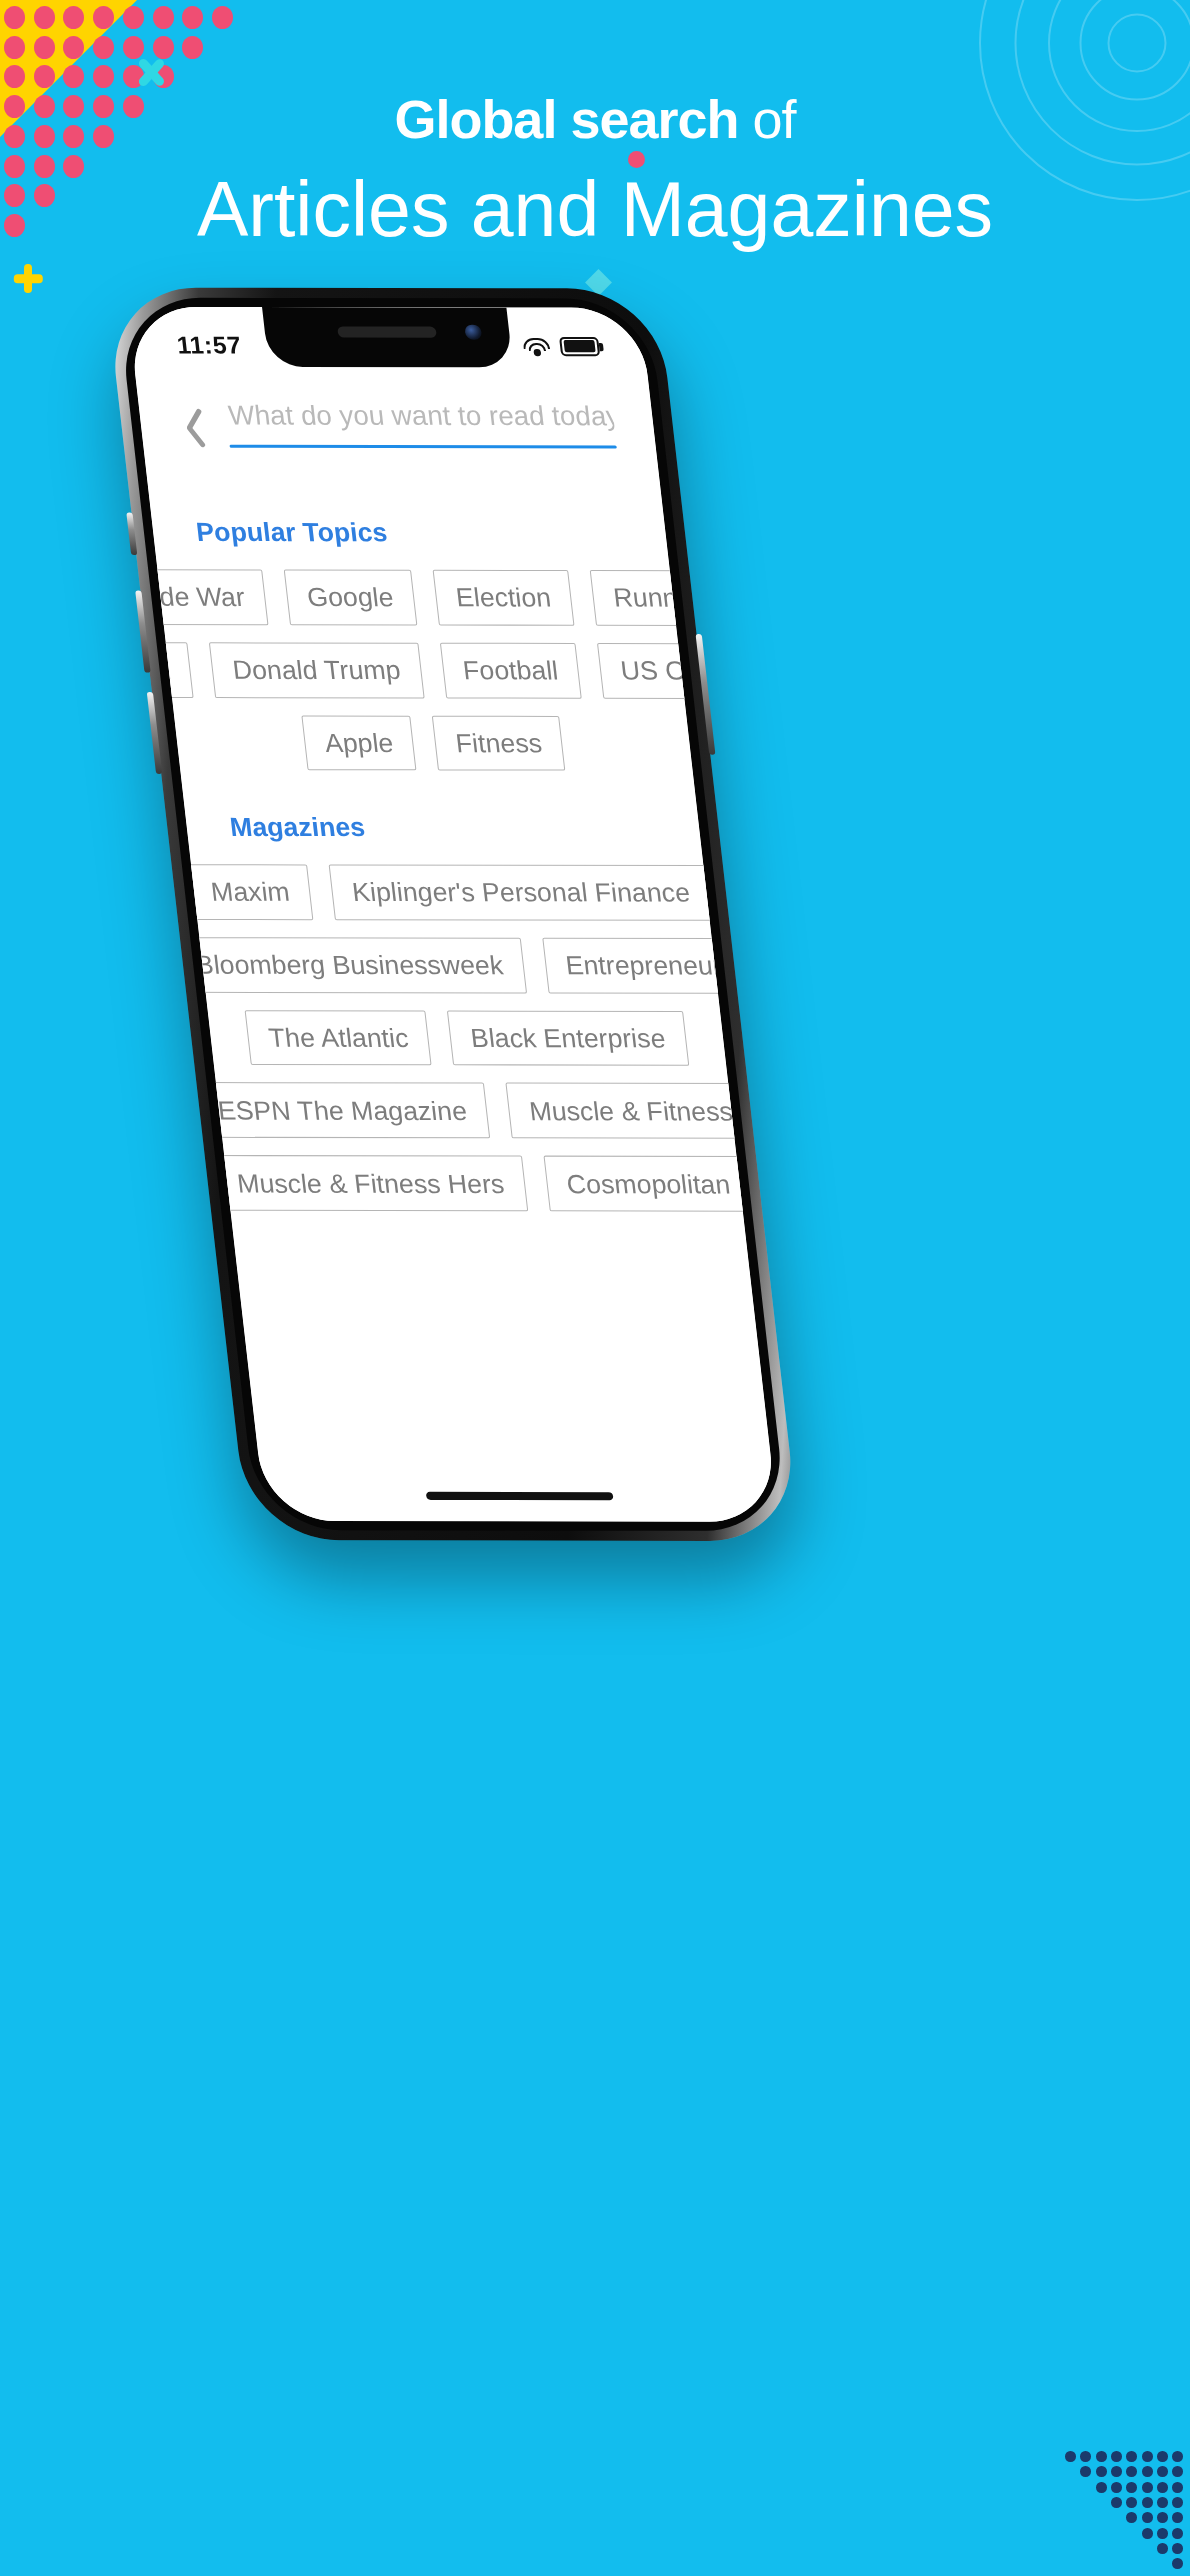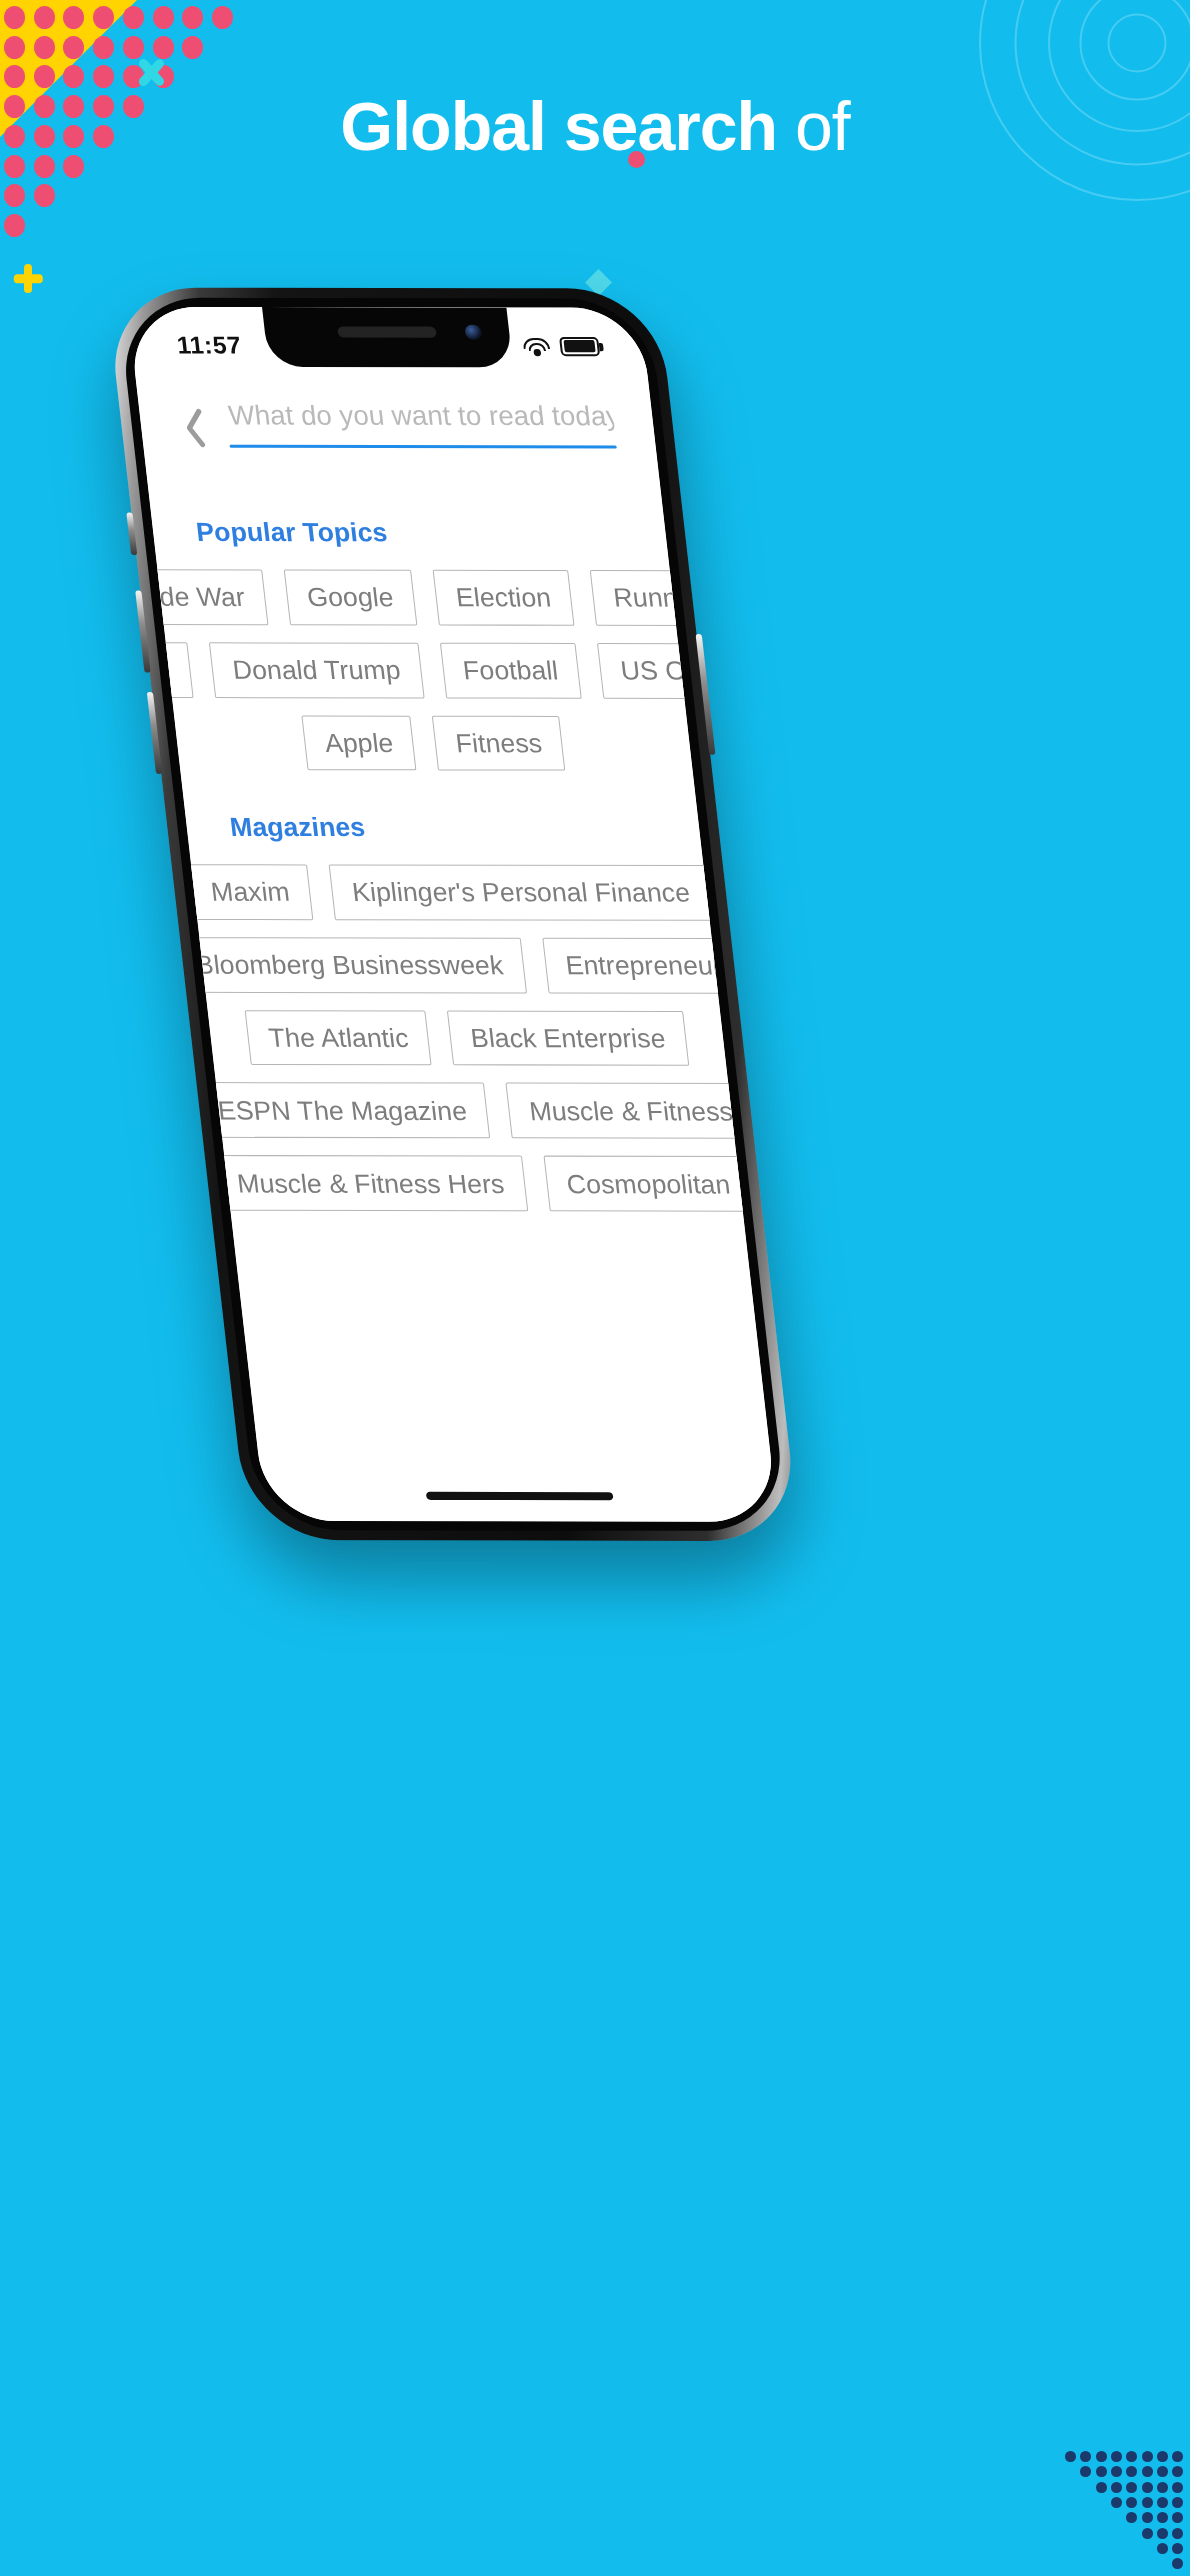--- a/index.html
+++ b/index.html
@@ -71,21 +71,21 @@
     position:absolute; width:10.5px; height:10.5px;
     border-radius:50%; background:#1b3a6b;
   }
 
   
   #headline {
     position:absolute; left:0; top:92px; width:1190px;
     text-align:center; color:#ffffff;
     line-height:1.02;
   }
-  #headline .l1 { font-size:68px; letter-spacing:-1px;text-align:center; }
+  #headline .l1 { font-size:54px; letter-spacing:-1px;text-align:center; }
   #headline .l1 .bold { font-weight:700; }
   #headline .l1 .light { font-weight:300; }
   #headline .l2 {
     font-size:77px; font-weight:300; letter-spacing:0px;
     margin-top:23px;
   }
 
   
   #phone-wrap {
     position:absolute;
@@ -326,20 +326,21 @@
       <div class="d" style="left: 107px; top: 77px;"></div>
       <div class="d" style="left: 92px; top: 92px;"></div>
       <div class="d" style="left: 107px; top: 92px;"></div>
       <div class="d" style="left: 107px; top: 107px;"></div>
     </div>
 
   <div id="headline">
     <div class="l1">
       <span class="bold">Global search</span><span class="light"> of</span>
     </div>
+    <div class="l2">Articles and Magazines</div>
   </div>
 
   <div id="phone-wrap">
     <div id="phone-body"></div>
     <div id="phone-btn-mute"></div>
     <div id="phone-btn-volup"></div>
     <div id="phone-btn-voldn"></div>
     <div id="phone-btn-power"></div>
     <div id="phone-bezel"></div>
 

